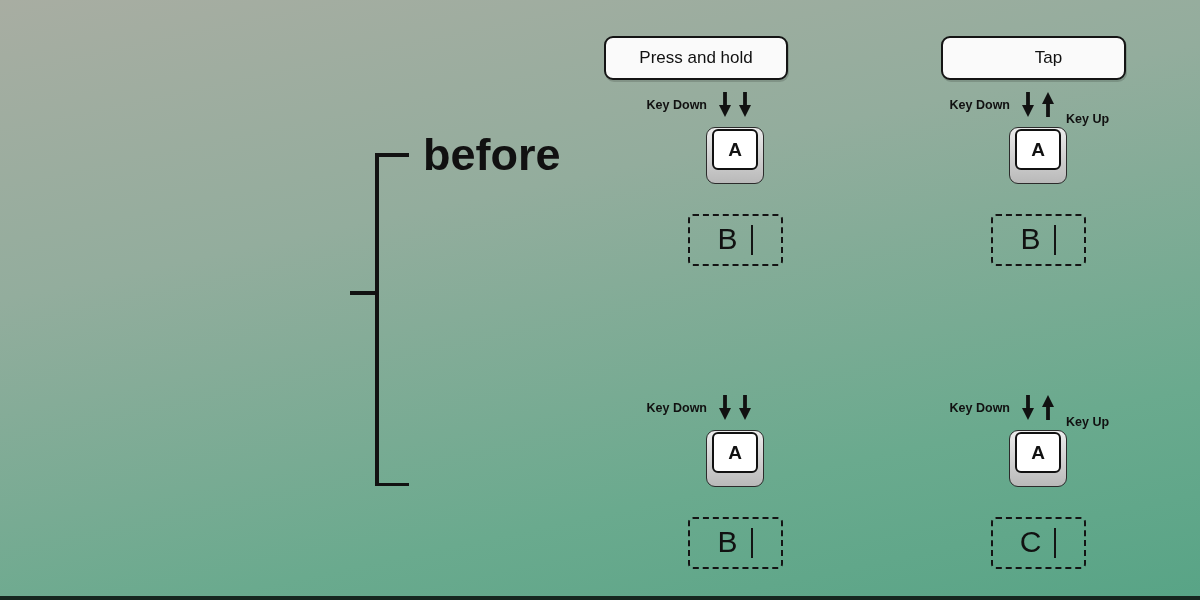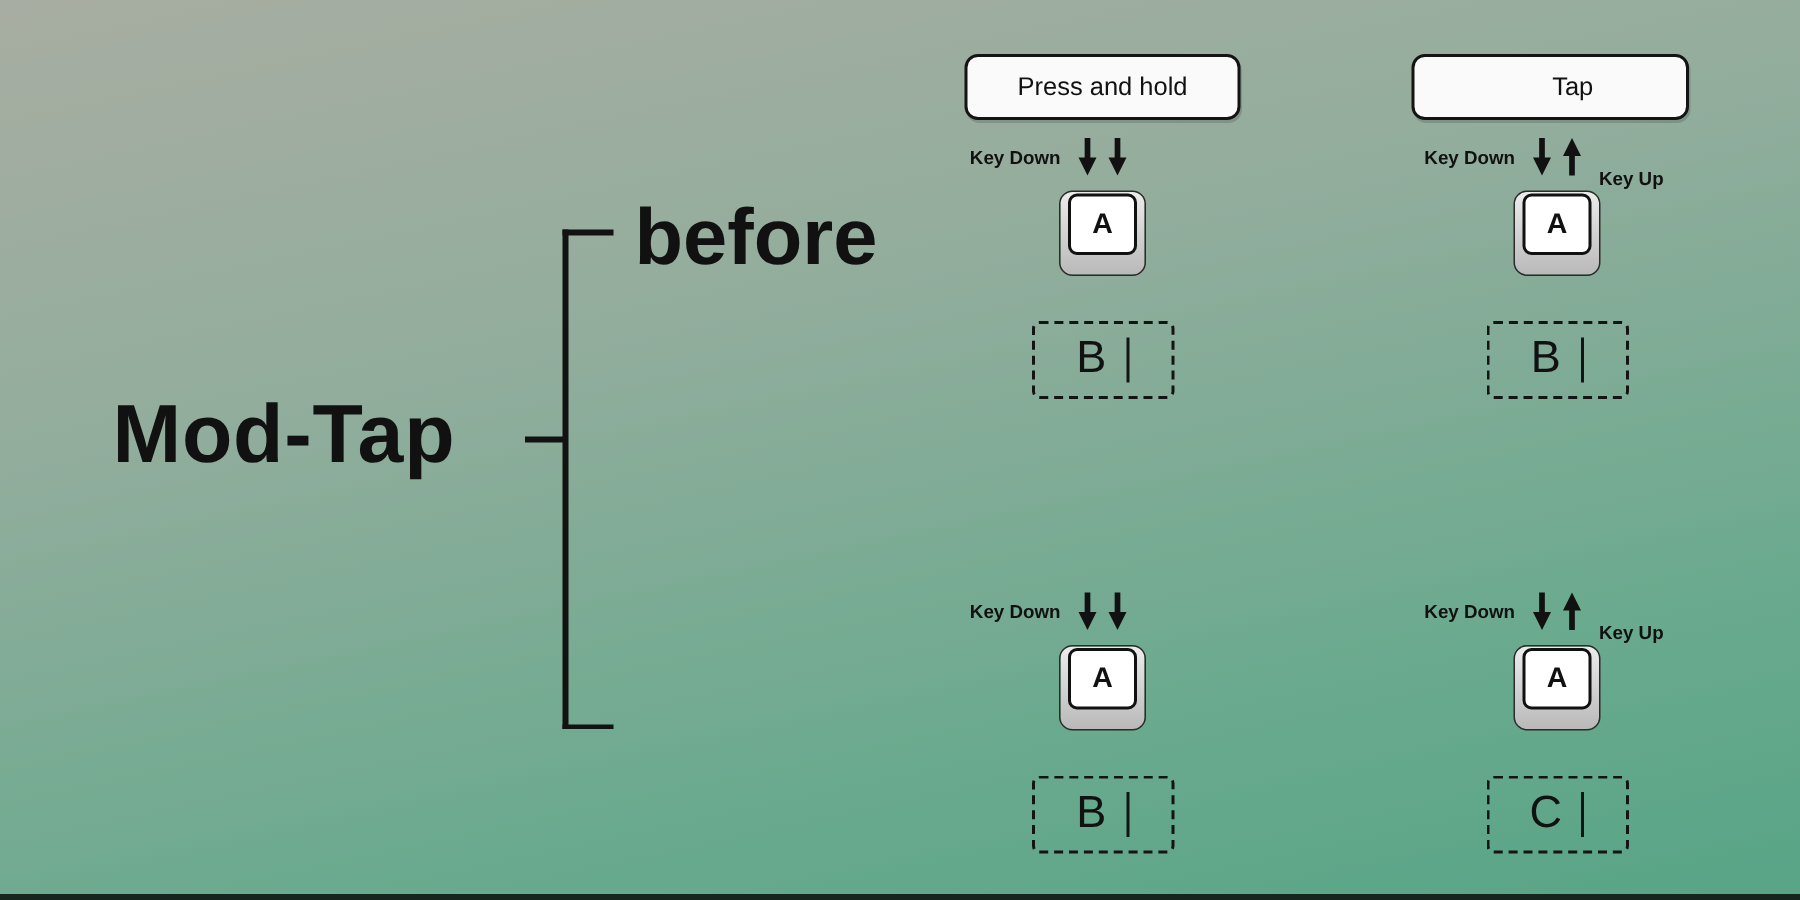--- a/index.html
+++ b/index.html
@@ -31,21 +31,21 @@
     font-weight: 800;
     letter-spacing: 0.5px;
     line-height: 1;
   }
   .line {
     position: absolute;
     background: #121212;
   }
   .row-label {
     position: absolute;
-    font-size: 53px;
+    font-size: 45px;
     font-weight: 800;
     line-height: 1;
   }
 
   
   .col-header {
     position: absolute;
     top: 36px;
     height: 44px;
     background: #fafafa;
@@ -148,30 +148,29 @@
     height: 30px;
     background: #141414;
   }
   .arrow-svg { display: block; }
 </style>
 </head>
 <body>
 
 <div class="canvas">
 
-  <div class="title">Mod-Tap</div>
 
   <div class="line" style="left:350px; top:291px; width:27px; height:3.5px;"></div>
   <div class="line" style="left:375px; top:153px; width:3.5px; height:333px;"></div>
   <div class="line" style="left:375px; top:153px; width:34px; height:3.5px;"></div>
   <div class="line" style="left:375px; top:482.5px; width:34px; height:3.5px;"></div>
 
   <div class="row-label" style="left:423px; top:132px;">before</div>
 
-  <div class="col-header" style="left:643px; width:184px;">Press and hold</div>
+  <div class="col-header" style="left:604px; width:184px;">Press and hold</div>
   <div class="col-header" style="left:941px; width:185px;padding-left:30px;">Tap</div>
 
   <div class="group" style="left:625px; top:90px;">
     <div class="arrow-row">
       <span class="evt-label label-left">Key Down</span>
       <span class="arrows">
         <svg class="arrow-svg" width="14" height="27" viewBox="0 0 14 27">
             <path d="M7 1 L7 16" stroke="#111" stroke-width="3.8"></path>
             <polygon points="1,14 13,14 7,26" fill="#111"></polygon>
           </svg>

